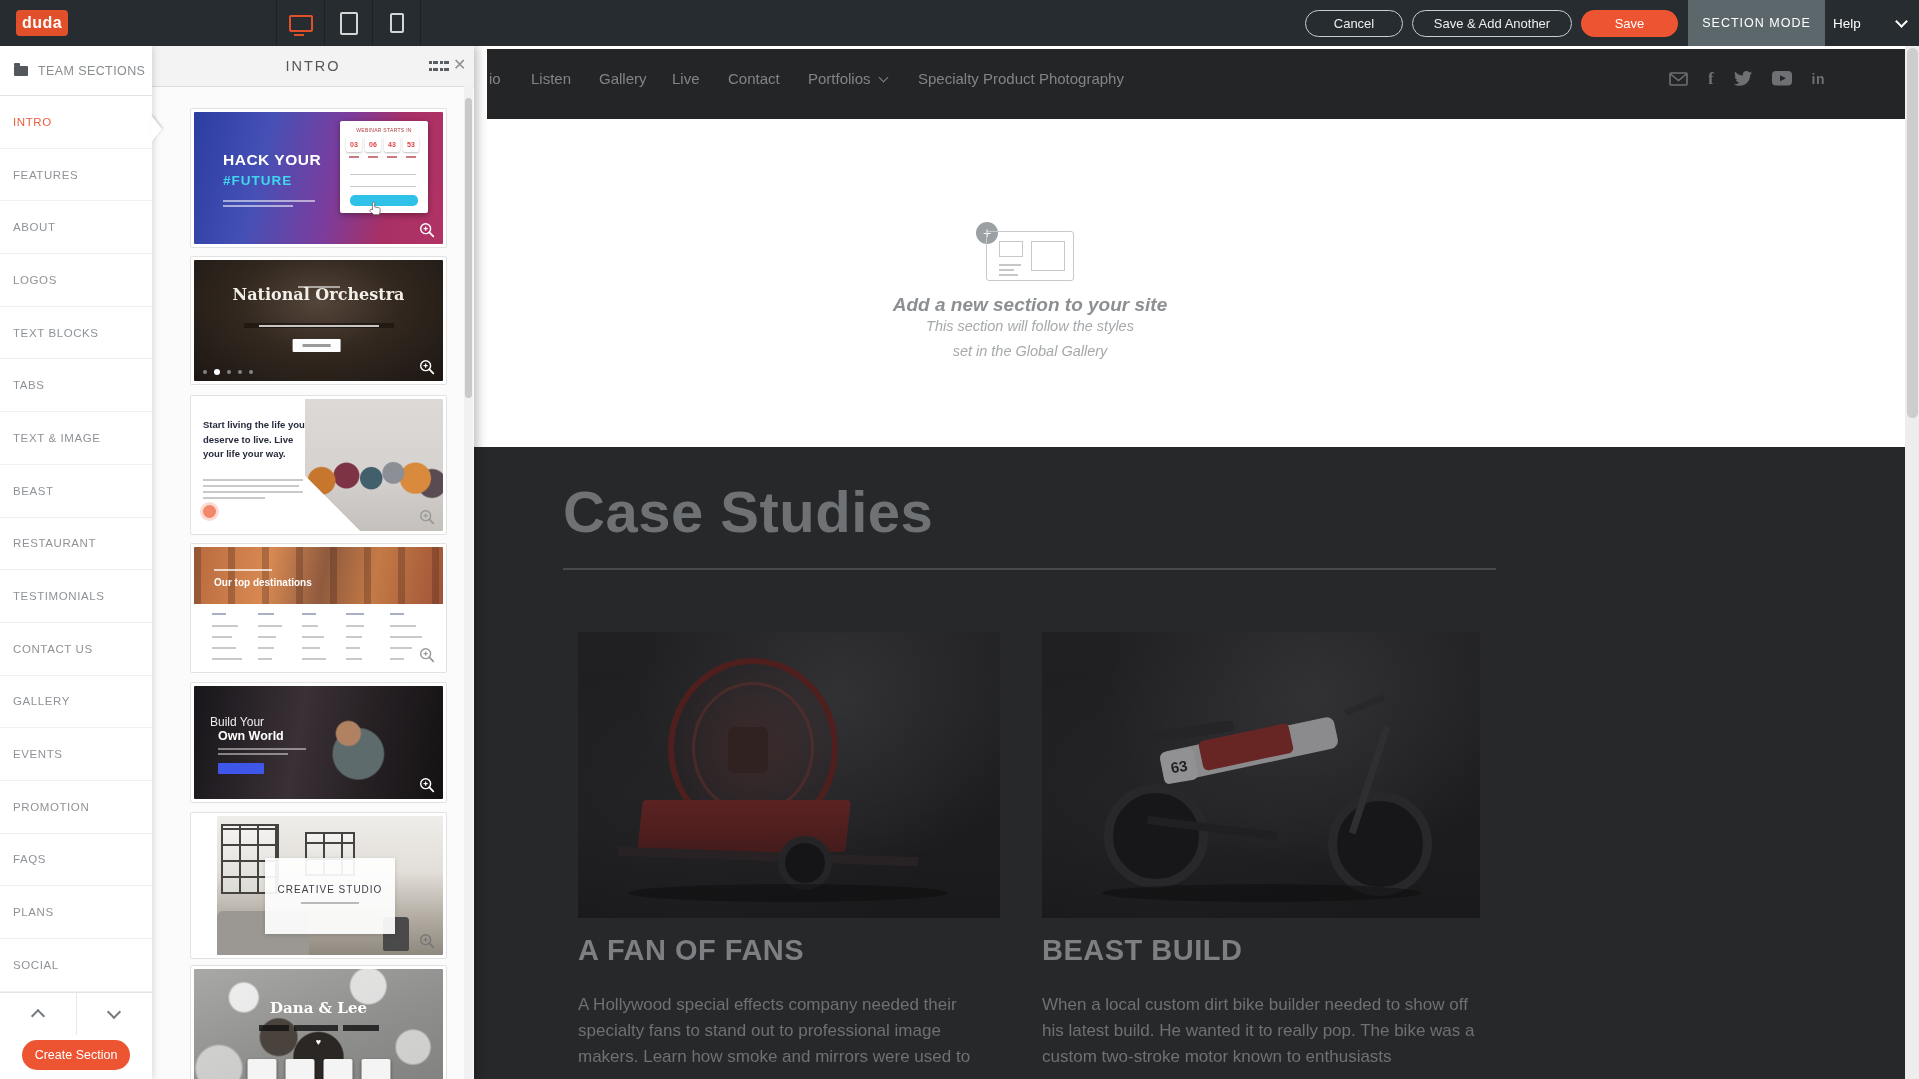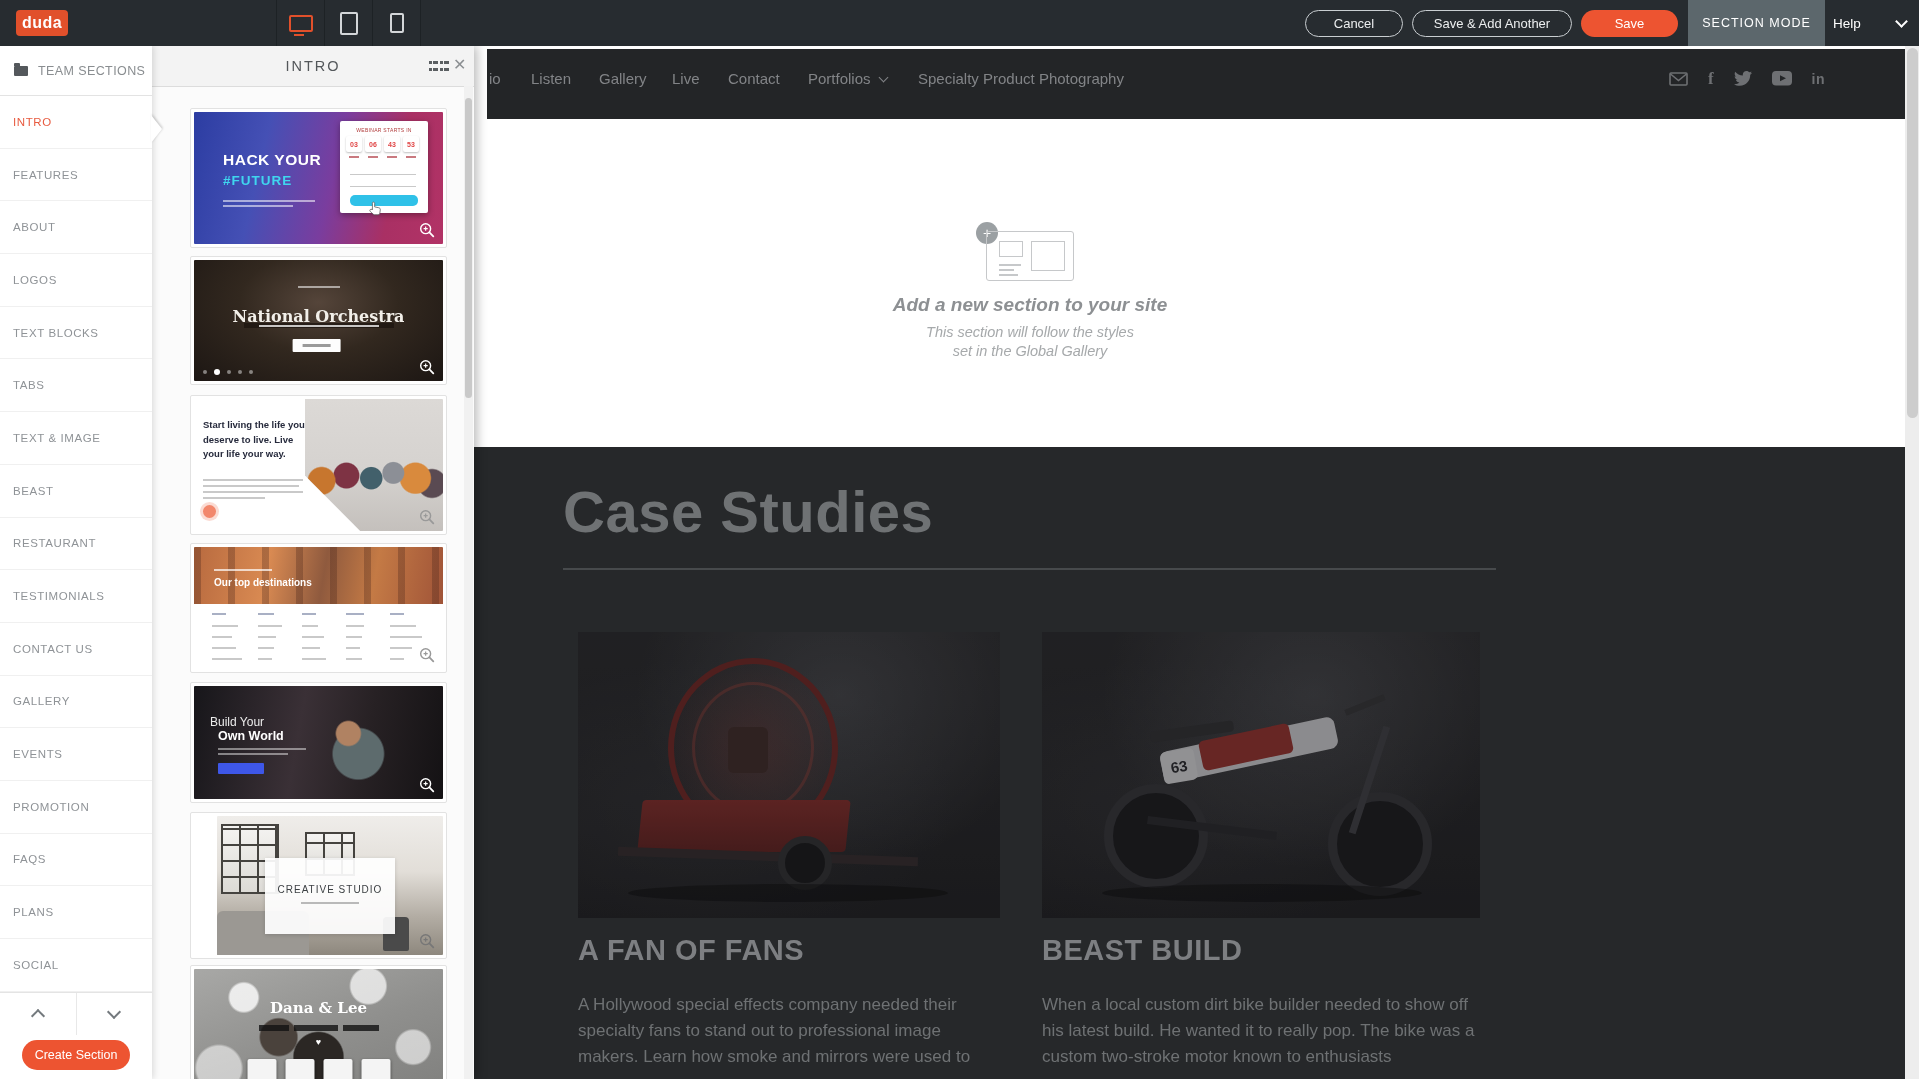--- a/index.html
+++ b/index.html
@@ -78,21 +78,21 @@
   .t1-cd{position:absolute;left:6px;top:15px;display:flex;gap:3px;}
   .cd-cell{width:16px;height:16px;background:#fff;box-shadow:0 1px 2px rgba(0,0,0,.25);border-radius:2px;
            color:#e04545;font-weight:bold;font-size:7px;display:flex;align-items:center;justify-content:center;}
   .cd-lab{position:absolute;top:35px;width:10px;height:1.5px;background:#c9797f;}
   .t1-line{position:absolute;left:10px;width:66px;height:1px;background:#c9c9c9;}
   .t1-btn{position:absolute;left:10px;top:74px;width:68px;height:11px;background:#2fc1e8;border-radius:5px;}
   .cursor{position:absolute;left:173px;top:88px;z-index:5;}
 
   
   .t2{background:radial-gradient(ellipse at 50% 35%,#55453a 0%,#32281f 45%,#1c1613 100%);}
-  .t2-title{position:absolute;left:0;right:0;top:47px;text-align:center;color:#f2efe9;font-weight:bold;font-size:16px;
+  .t2-title{position:absolute;left:0;right:0;top:25px;text-align:center;color:#f2efe9;font-weight:bold;font-size:16px;
             font-family:"DejaVu Serif","Liberation Serif",serif;}
   .t2-sub{position:absolute;left:50%;transform:translateX(-50%);top:63px;width:150px;height:5px;background:rgba(25,17,12,.65);}
   .t2-sub::after{content:"";position:absolute;left:15px;top:1.5px;width:120px;height:2px;background:rgba(255,255,255,.75);}
   .t2-btn{position:absolute;left:50%;transform:translateX(-55%);top:79px;width:48px;height:13px;background:#fdfdfd;border-radius:1px;}
   .t2-btn::after{content:"";position:absolute;left:10px;top:5px;width:28px;height:2.5px;background:#9a9a9a;}
   .dots{position:absolute;left:9px;bottom:6px;display:flex;align-items:center;gap:7px;}
   .dot{width:4px;height:4px;border-radius:50%;background:rgba(255,255,255,.45);}
   .dot.on{width:6px;height:6px;background:#fff;}
 
   
@@ -528,21 +528,21 @@
 
     <div class="ph-circle">+</div>
     <div class="ph-iconbox">
       <div class="ph-small"></div>
       <div class="ph-l" style="top:32px;width:22px;"></div>
       <div class="ph-l" style="top:37px;width:15px;"></div>
       <div class="ph-l" style="top:42px;width:19px;"></div>
       <div class="ph-big"></div>
     </div>
     <div class="ph-title">Add a new section to your site</div>
-    <div class="ph-sub" style="top:278px;text-align:center;">This section will follow the styles</div>
+    <div class="ph-sub" style="top:272px;text-align:center;">This section will follow the styles</div>
     <div class="ph-sub" style="top:297px;">set in the Global Gallery</div>
 
     <div class="cases">
       <div class="cs-title">Case Studies</div>
       <div class="cs-divider"></div>
 
       <div class="cs-img" style="left:104px;width:422px;">
         <div class="fan-ring"></div>
         <div class="fan-hub"></div>
         <div class="fan-body"></div>

